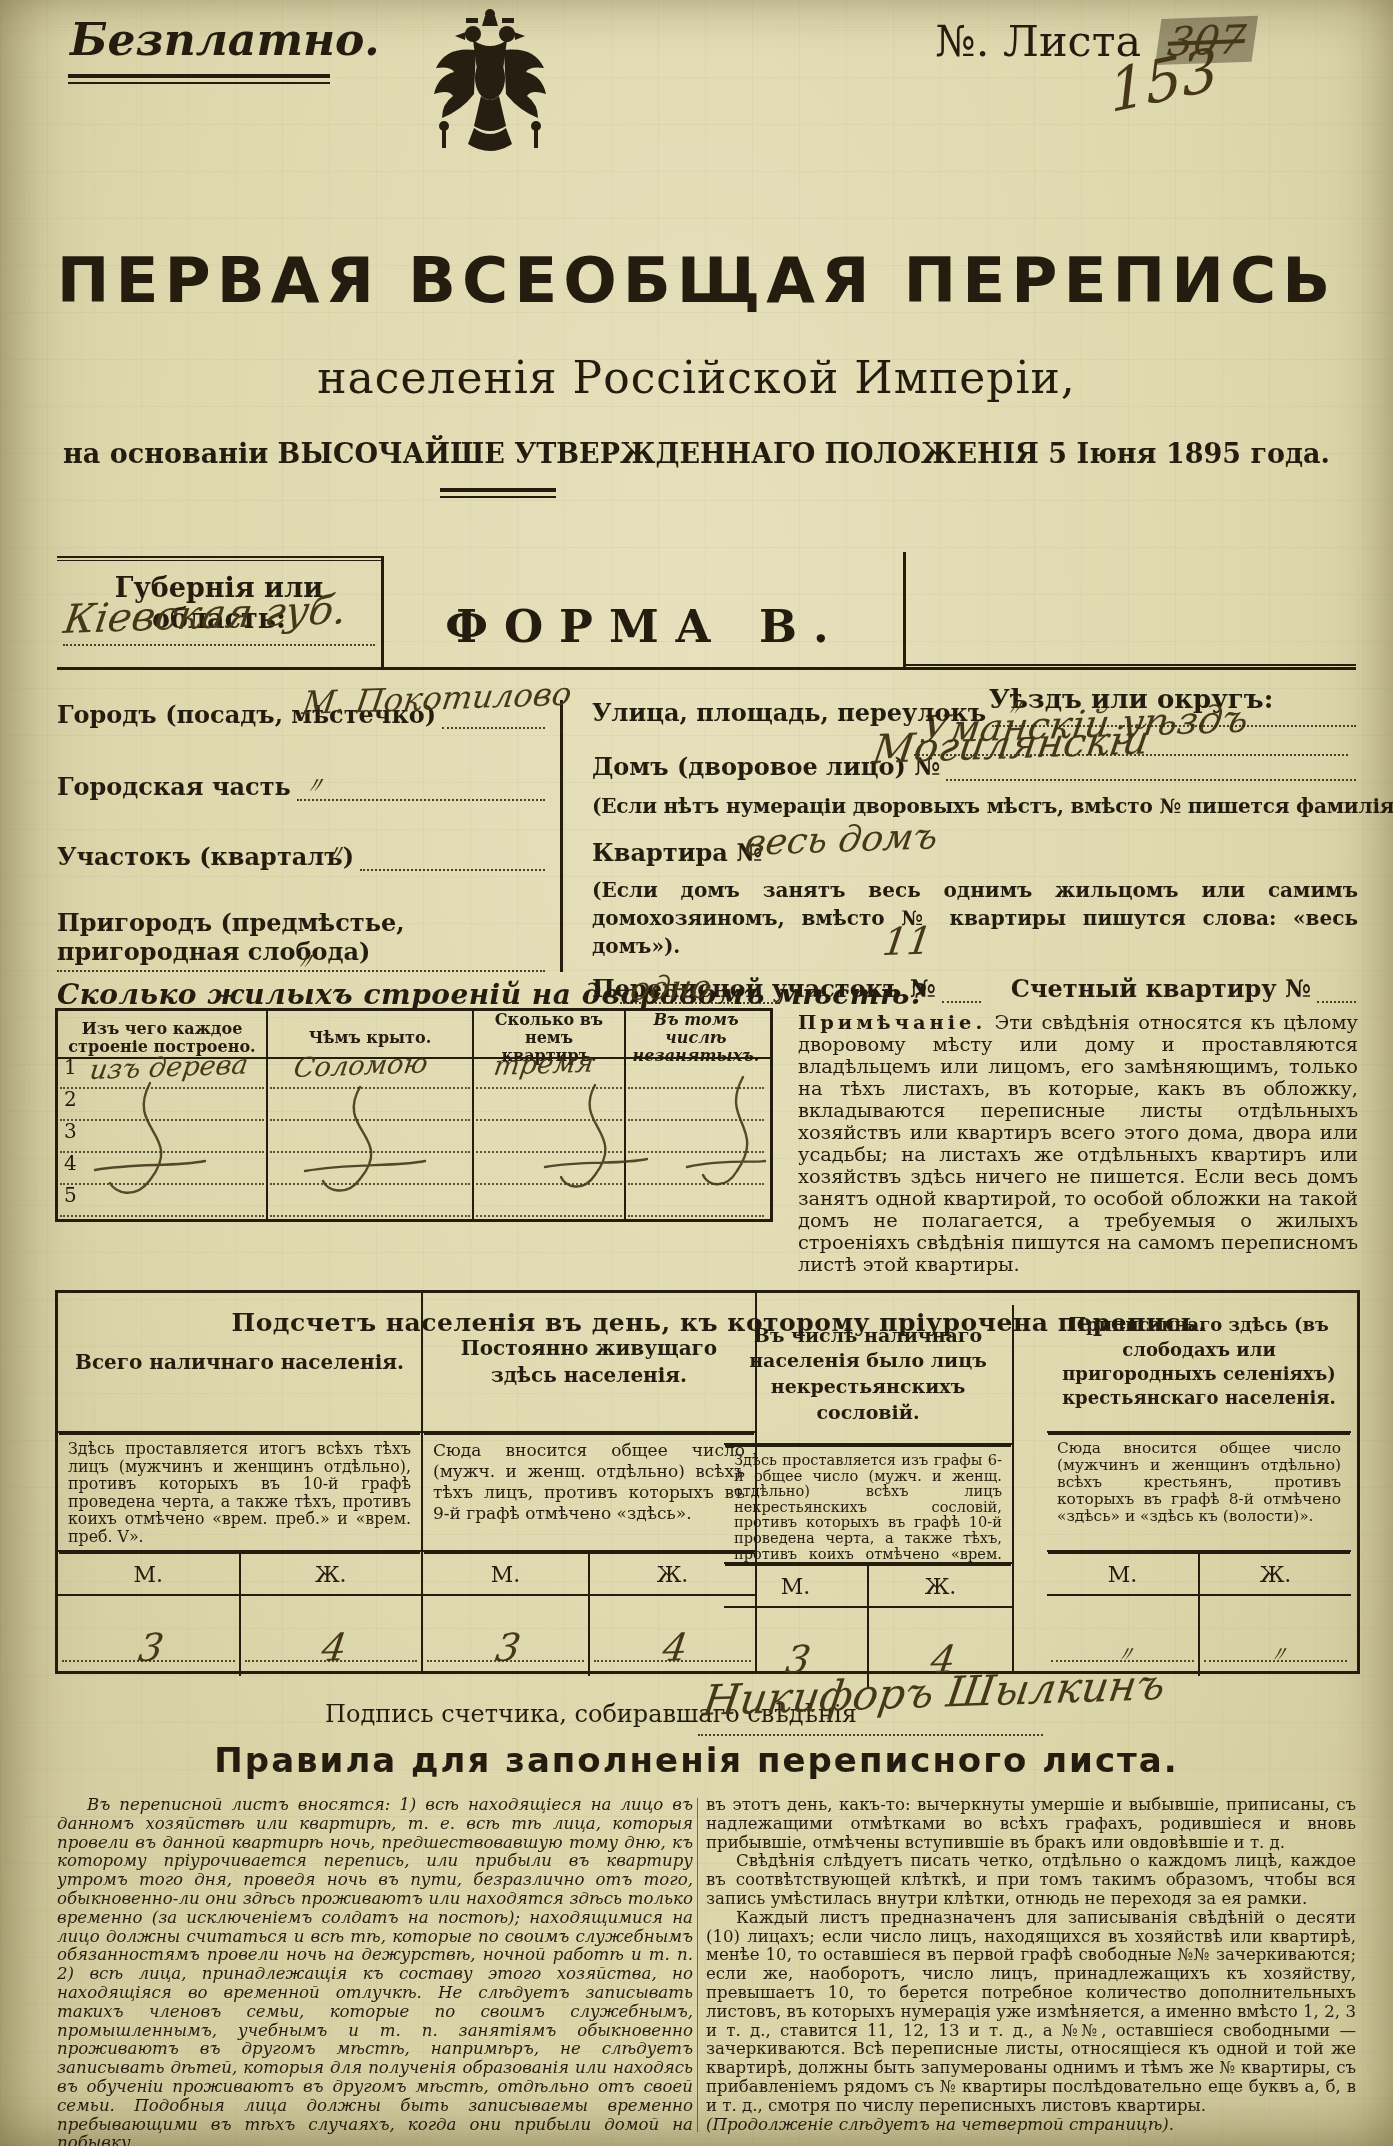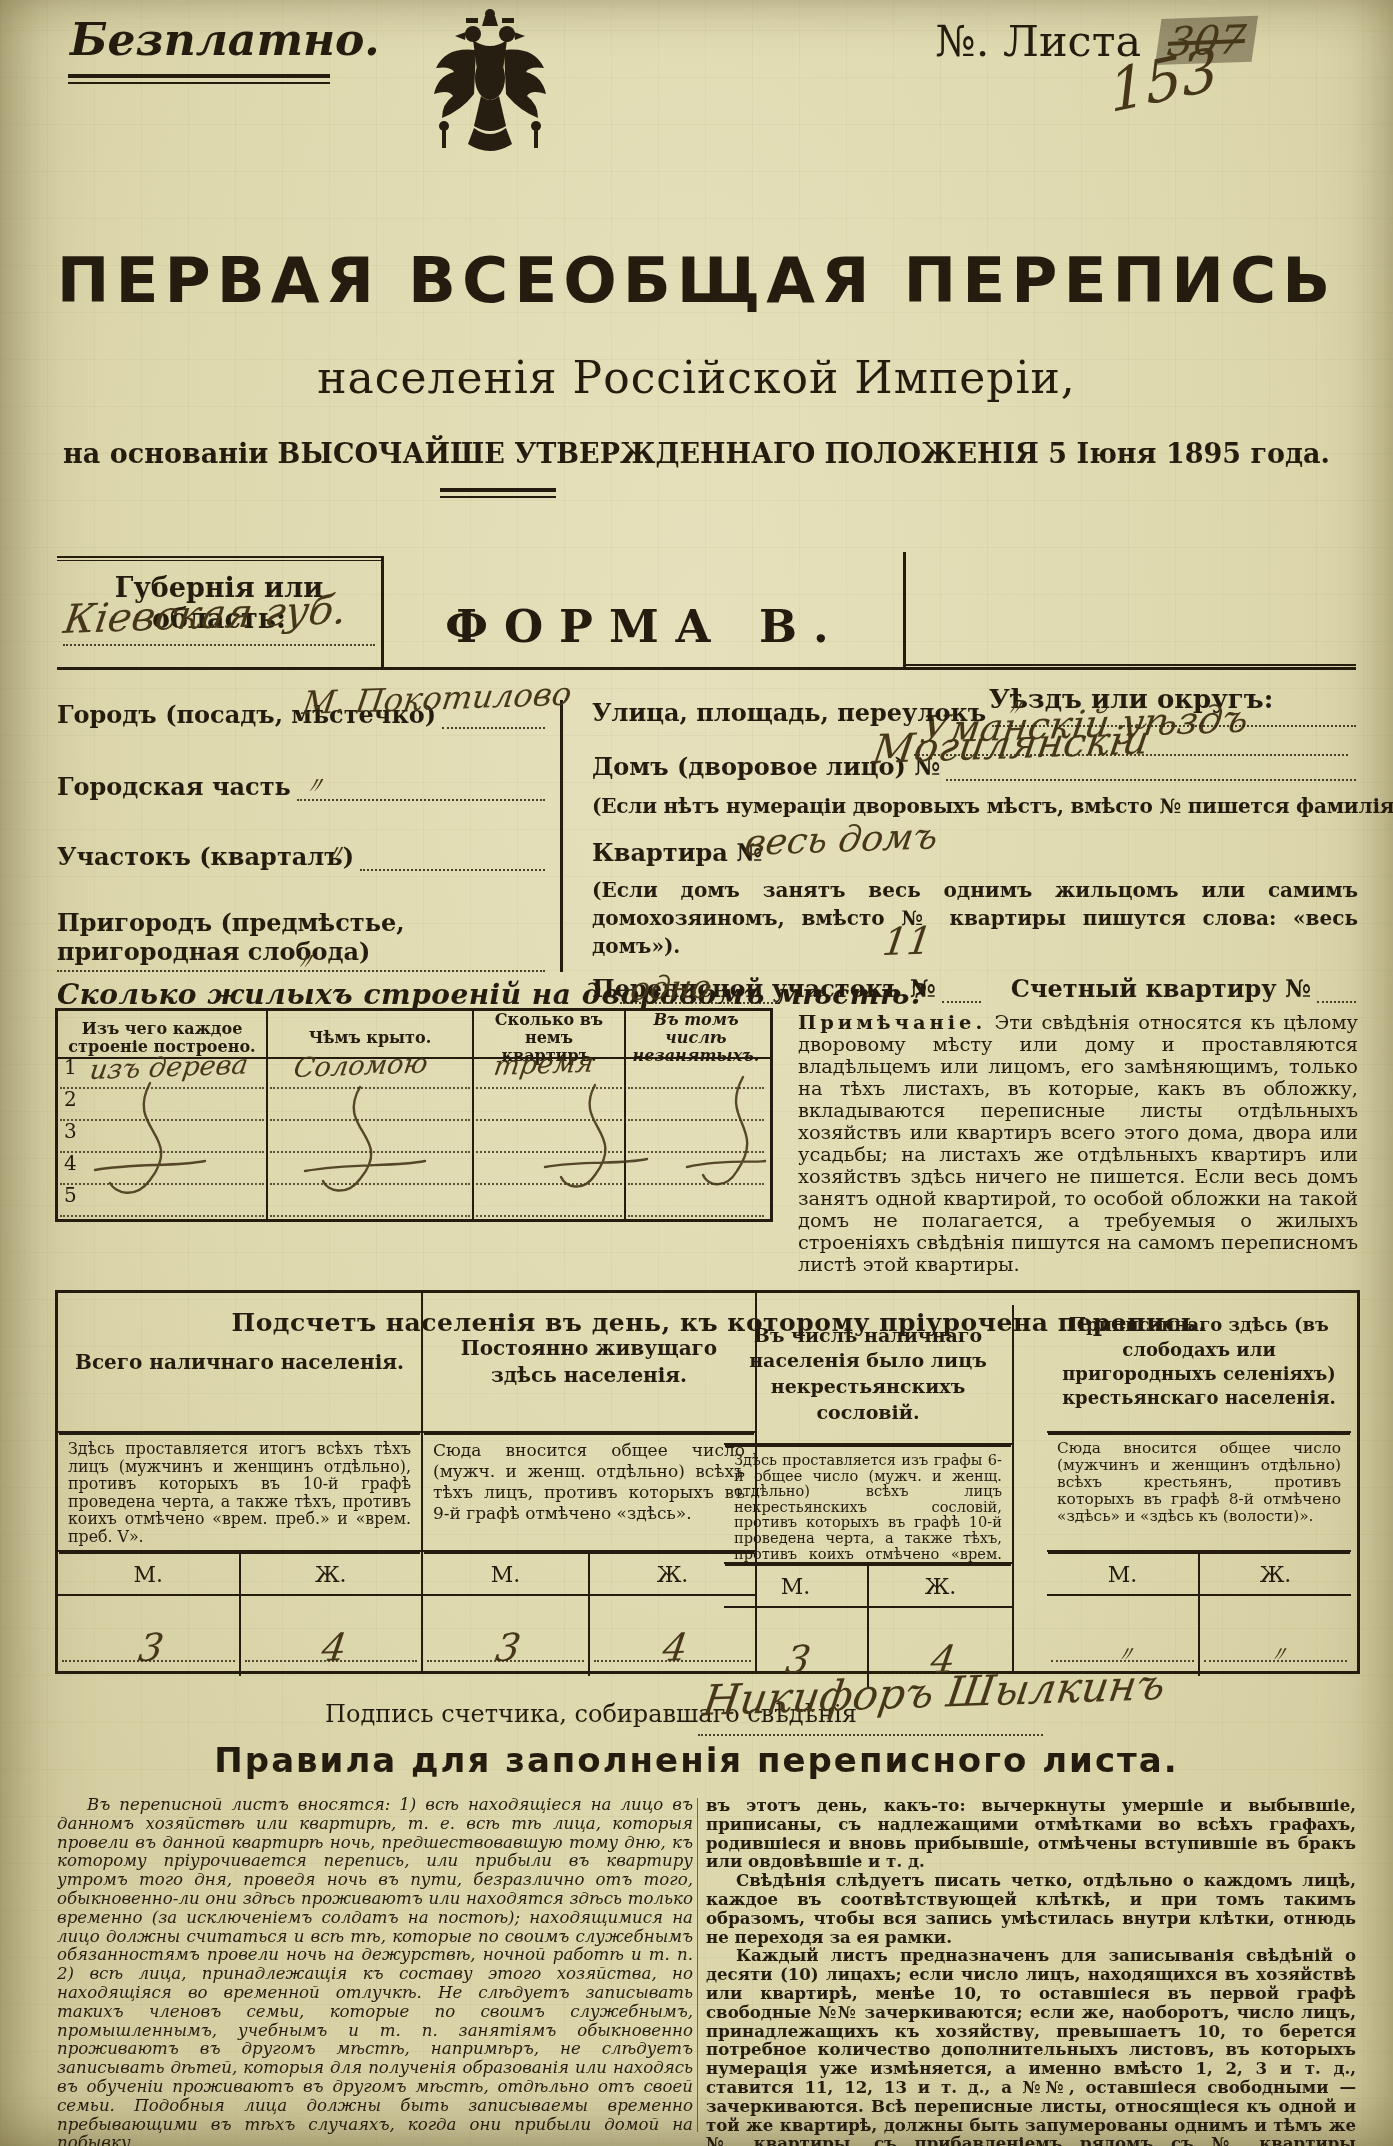--- a/index.html
+++ b/index.html
@@ -307,20 +307,20 @@
   <div class="abs dot" style="left:698px;top:1712px;width:345px;height:22px;"></div>
 
   <div class="abs ctr b" style="left:0;top:1740px;width:100%;font-size:34px;letter-spacing:2px;font-family:'DejaVu Sans',sans-serif;">Правила для заполненія переписного листа.</div>
 
   <div class="abs vline" style="left:697px;top:1798px;width:1px;height:334px;opacity:.6;"></div>
 
   <div class="abs rules" style="left:57px;top:1796px;width:636px;height:350px;overflow:hidden;">
     <p class="ind lead-it">Въ переписной листъ вносятся: 1) всѣ находящіеся на лицо въ данномъ хозяйствѣ или квартирѣ, т. е. всѣ тѣ лица, которыя провели въ данной квартирѣ ночь, предшествовавшую тому дню, къ которому пріурочивается перепись, или прибыли въ квартиру утромъ того дня, проведя ночь въ пути, безразлично отъ того, обыкновенно-ли они здѣсь проживаютъ или находятся здѣсь только временно (за исключеніемъ солдатъ на постоѣ); находящимися на лицо должны считаться и всѣ тѣ, которые по своимъ служебнымъ обязанностямъ провели ночь на дежурствѣ, ночной работѣ и т. п. 2) всѣ лица, принадлежащія къ составу этого хозяйства, но находящіяся во временной отлучкѣ. Не слѣдуетъ записывать такихъ членовъ семьи, которые по своимъ служебнымъ, промышленнымъ, учебнымъ и т. п. занятіямъ обыкновенно проживаютъ въ другомъ мѣстѣ, напримѣръ, не слѣдуетъ записывать дѣтей, которыя для полученія образованія или находясь въ обученіи проживаютъ въ другомъ мѣстѣ, отдѣльно отъ своей семьи. Подобныя лица должны быть записываемы временно пребывающими въ тѣхъ случаяхъ, когда они прибыли домой на побывку.</p>
 
   </div>
-  <div class="abs rules" style="left:706px;top:1796px;width:650px;height:350px;overflow:hidden;font-weight:bold;">
+  <div class="abs rules" style="left:706px;top:1796px;width:650px;height:350px;overflow:hidden;">
     <p>въ этотъ день, какъ-то: вычеркнуты умершіе и выбывшіе, приписаны, съ надлежащими отмѣтками во всѣхъ графахъ, родившіеся и вновь прибывшіе, отмѣчены вступившіе въ бракъ или овдовѣвшіе и т. д.</p>
     <p class="ind">Свѣдѣнія слѣдуетъ писать четко, отдѣльно о каждомъ лицѣ, каждое въ соотвѣтствующей клѣткѣ, и при томъ такимъ образомъ, чтобы вся запись умѣстилась внутри клѣтки, отнюдь не переходя за ея рамки.</p>
     <p class="ind">Каждый листъ предназначенъ для записыванія свѣдѣній о десяти (10) лицахъ; если число лицъ, находящихся въ хозяйствѣ или квартирѣ, менѣе 10, то оставшіеся въ первой графѣ свободные №№ зачеркиваются; если же, наоборотъ, число лицъ, принадлежащихъ къ хозяйству, превышаетъ 10, то берется потребное количество дополнительныхъ листовъ, въ которыхъ нумерація уже измѣняется, а именно вмѣсто 1, 2, 3 и т. д., ставится 11, 12, 13 и т. д., а №№, оставшіеся свободными — зачеркиваются. Всѣ переписные листы, относящіеся къ одной и той же квартирѣ, должны быть запумерованы однимъ и тѣмъ же № квартиры, съ прибавленіемъ рядомъ съ № квартиры послѣдовательно еще буквъ а, б, в и т. д., смотря по числу переписныхъ листовъ квартиры.</p>
     <p class="ctr lead-it">(Продолженіе слѣдуетъ на четвертой страницѣ).</p>
   </div>
 
 </div>
 
 </body></html>

